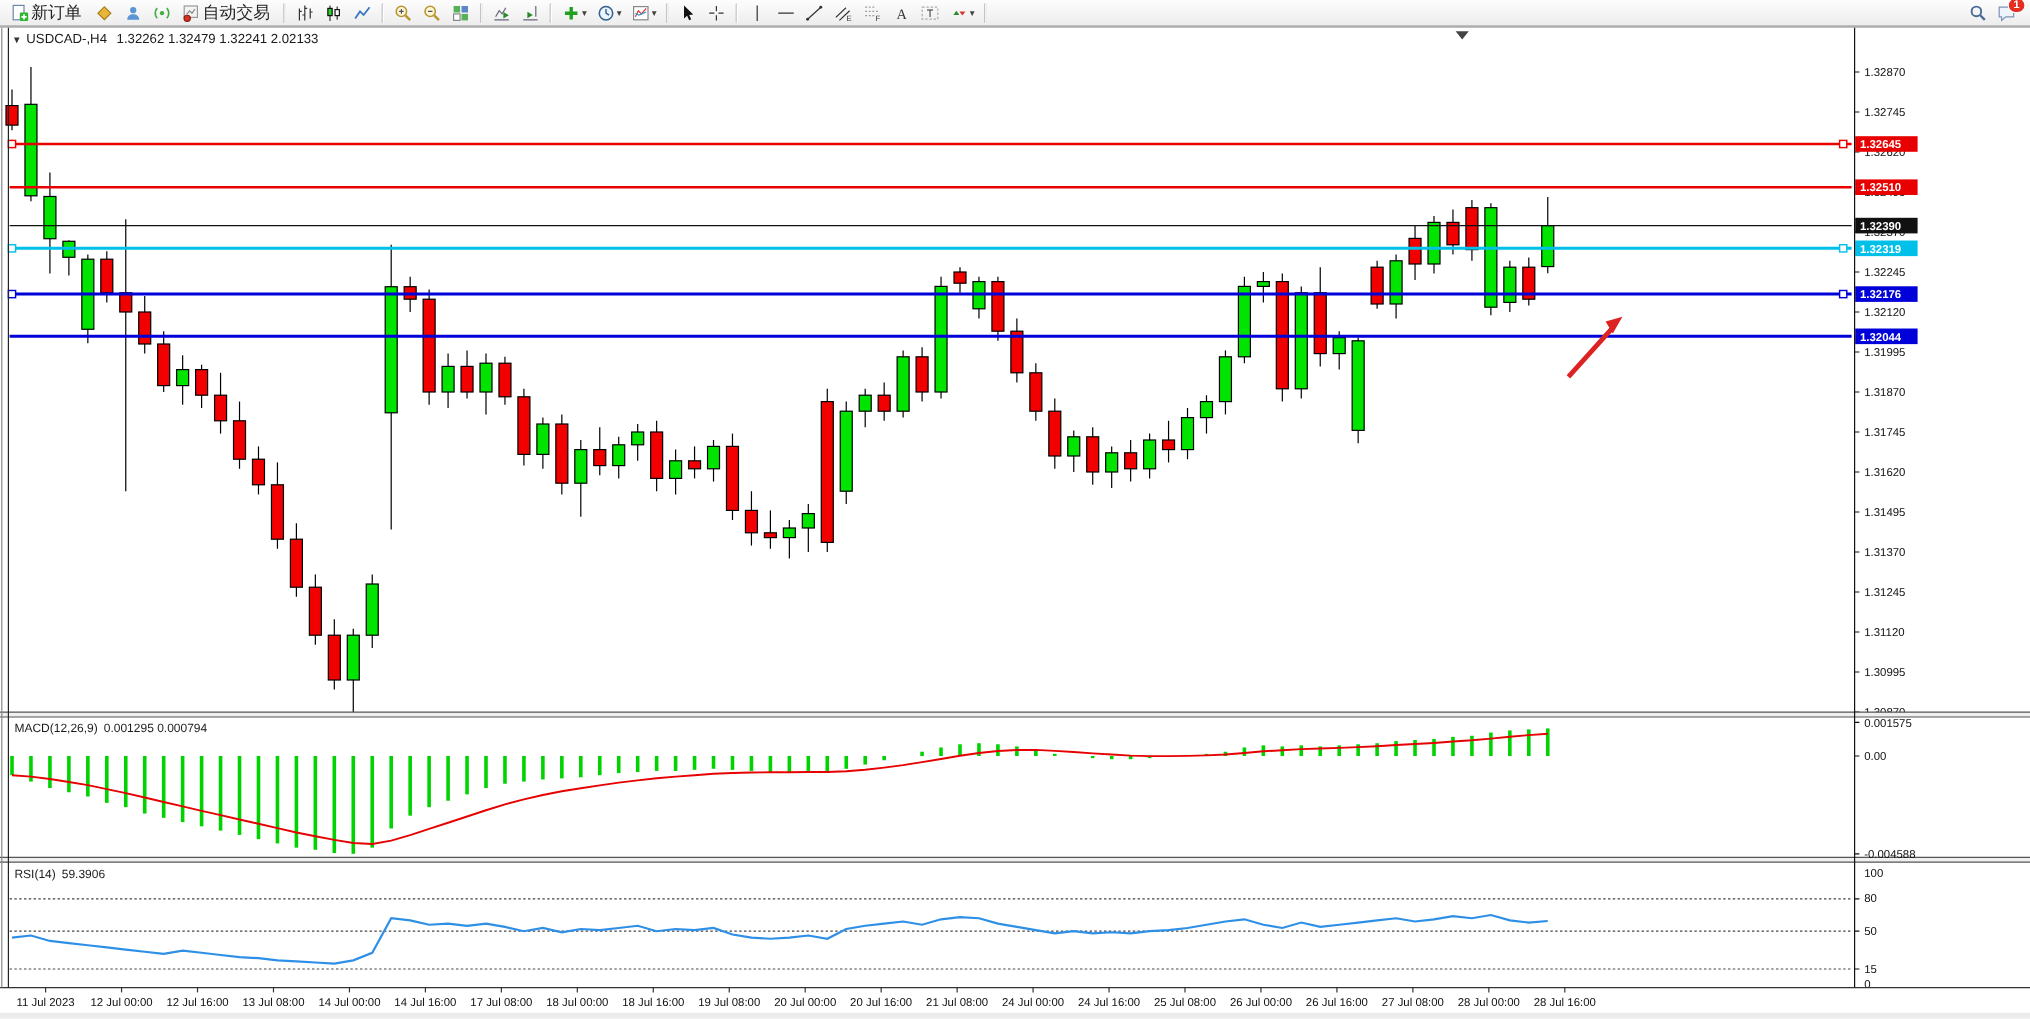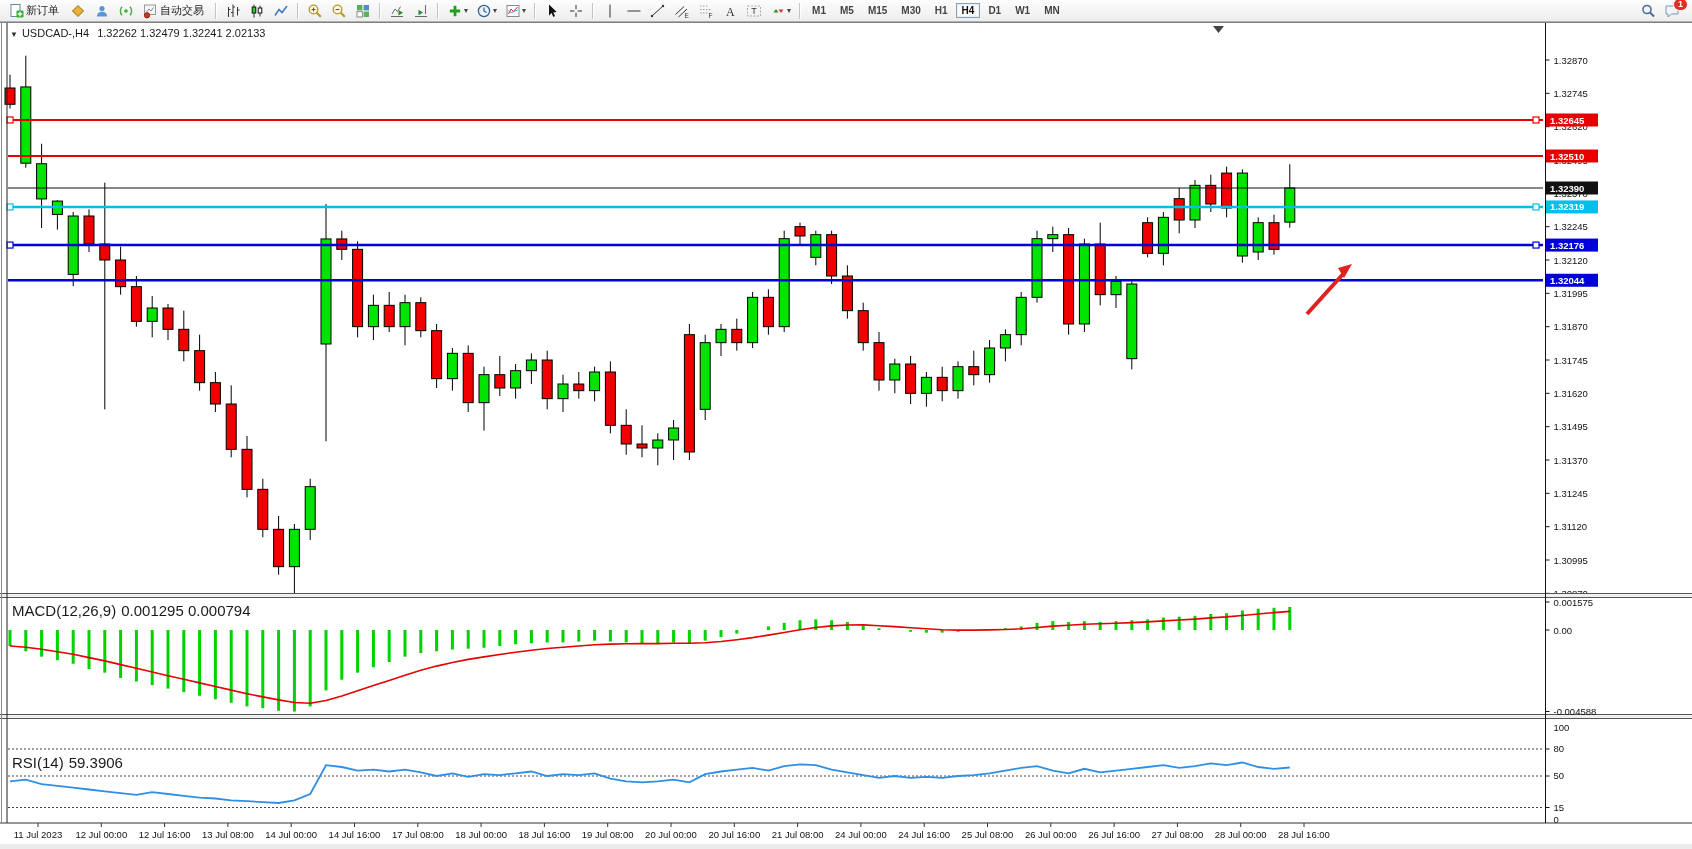--- a/index.html
+++ b/index.html
@@ -6,35 +6,35 @@
   body{width:1692px;height:849px;overflow:hidden;font-family:"Liberation Sans",sans-serif;}
   .app{position:relative;width:1692px;height:849px;background:#fff;}
   
   .toolbar{position:absolute;left:0;top:0;width:1692px;height:22px;
     background:linear-gradient(#fdfdfd,#ededed);border-bottom:1px solid #b0b0b0;
     display:flex;align-items:center;padding-left:4px;box-sizing:border-box;}
   .tbgroup{display:flex;align-items:center;height:22px;}
   .tbsep{width:1px;height:16px;background:#c3c3c3;margin:0 4px;border-right:1px solid #fff;}
   .tb{display:flex;align-items:center;height:18px;padding:0 2px;margin:0 1px;border:1px solid transparent;border-radius:2px;cursor:default;}
   .tb svg{width:16px;height:16px;display:block;}
-  .tb .lbl{font-size:11px;color:#222;margin:0 3px 0 2px;white-space:nowrap;}
+  .tb .lbl{font-size:14px;color:#222;margin:0 3px 0 2px;white-space:nowrap;}
   .dd{font-size:8px;color:#444;margin-left:1px;}
   .tf{font-size:10px;font-weight:bold;color:#444;padding:1px 5px;margin:0 1px;border:1px solid transparent;}
   .tf.active{background:#fbfbfb;border:1px solid #8aa0b8;box-shadow:inset 0 0 2px #bcd;color:#111;}
   .tbright{margin-left:auto;display:flex;align-items:center;padding-right:8px;}
   .chatwrap{position:relative;}
   .badge{position:absolute;top:-4px;right:-6px;background:#e33022;color:#fff;font-size:9px;font-weight:bold;
     border-radius:7px;padding:0 4px;line-height:11px;border:1px solid #fff;}
   
   .chartwin{position:absolute;left:0;top:22px;width:1692px;height:827px;background:#fff;border-top:1px solid #808080;}
   #chart-svg{position:absolute;left:0;top:0;}
   .chart-title{position:absolute;left:10px;top:4px;font-size:11px;color:#1a1a1a;z-index:5;}
   .chart-title .tri{font-size:8px;color:#333;margin-right:4px;}
   .chart-title .ohlc{margin-left:8px;}
-  .ind-label{position:absolute;left:12px;font-size:15px;color:#1b1b1b;z-index:5;}
+  .ind-label{position:absolute;left:12px;font-size:10px;color:#1b1b1b;z-index:5;}
   .ind-label span{margin-right:5px;}
 </style>
 </head>
 <body>
 
 <div class="app">
   <div class="toolbar" id="toolbar">
       <span class="tbgroup">
         <span class="tb">
           <svg viewBox="0 0 16 16" xmlns="http://www.w3.org/2000/svg">
@@ -211,31 +211,20 @@
         </span>
         <span class="tb">
           <svg viewBox="0 0 16 16" xmlns="http://www.w3.org/2000/svg">
             <path d="M3.5 9.5L6 6l2.5 3.5z" fill="#2a8a2a"></path>
             <path d="M8.5 6.5L11 10l2.5-3.5z" fill="#d33"></path>
           </svg>
           <span class="dd">▾</span>
         </span>
       </span>
       <span class="tbsep"></span>
-      <span class="tbgroup">
-        <span class="tf">M1</span>
-        <span class="tf">M5</span>
-        <span class="tf">M15</span>
-        <span class="tf">M30</span>
-        <span class="tf">H1</span>
-        <span class="tf active">H4</span>
-        <span class="tf">D1</span>
-        <span class="tf">W1</span>
-        <span class="tf">MN</span>
-      </span>
       <span class="tbright">
         <span class="tb">
           <svg viewBox="0 0 16 16" xmlns="http://www.w3.org/2000/svg">
             <circle cx="7" cy="6.5" r="4" fill="none" stroke="#4a6d96" stroke-width="1.6"></circle>
             <path d="M10 9.5L14 13.5" stroke="#4a6d96" stroke-width="2"></path>
           </svg>
         </span>
         <span class="tb chatwrap">
           <svg viewBox="0 0 16 16" xmlns="http://www.w3.org/2000/svg">
             <path d="M2 3h12v8H7.5l-3.5 3v-3H2z" fill="#eef4fb" stroke="#7a94b8"></path>
@@ -809,17 +798,17 @@
           <path d="M1352 241 L1339.3 254.4 L1345.9 248.4 Z" fill="#dd2222"></path>
           <path d="M1352 241 L1338 245 L1344 255 Z" fill="#dd2222"></path>
         </g>
       </svg>
     <div class="chart-title">
       <span class="tri">▼</span><span>USDCAD-,H4</span><span class="ohlc">1.32262 1.32479 1.32241 2.02133</span>
     </div>
     <div class="ind-label" style="top:579px">
       <span>MACD(12,26,9)</span><span>0.001295 0.000794</span>
     </div>
-    <div class="ind-label" style="top:731px">
+    <div class="ind-label" style="top:701px">
       <span>RSI(14)</span><span>59.3906</span>
     </div>
   </div>
 </div>
 
 </body></html>

